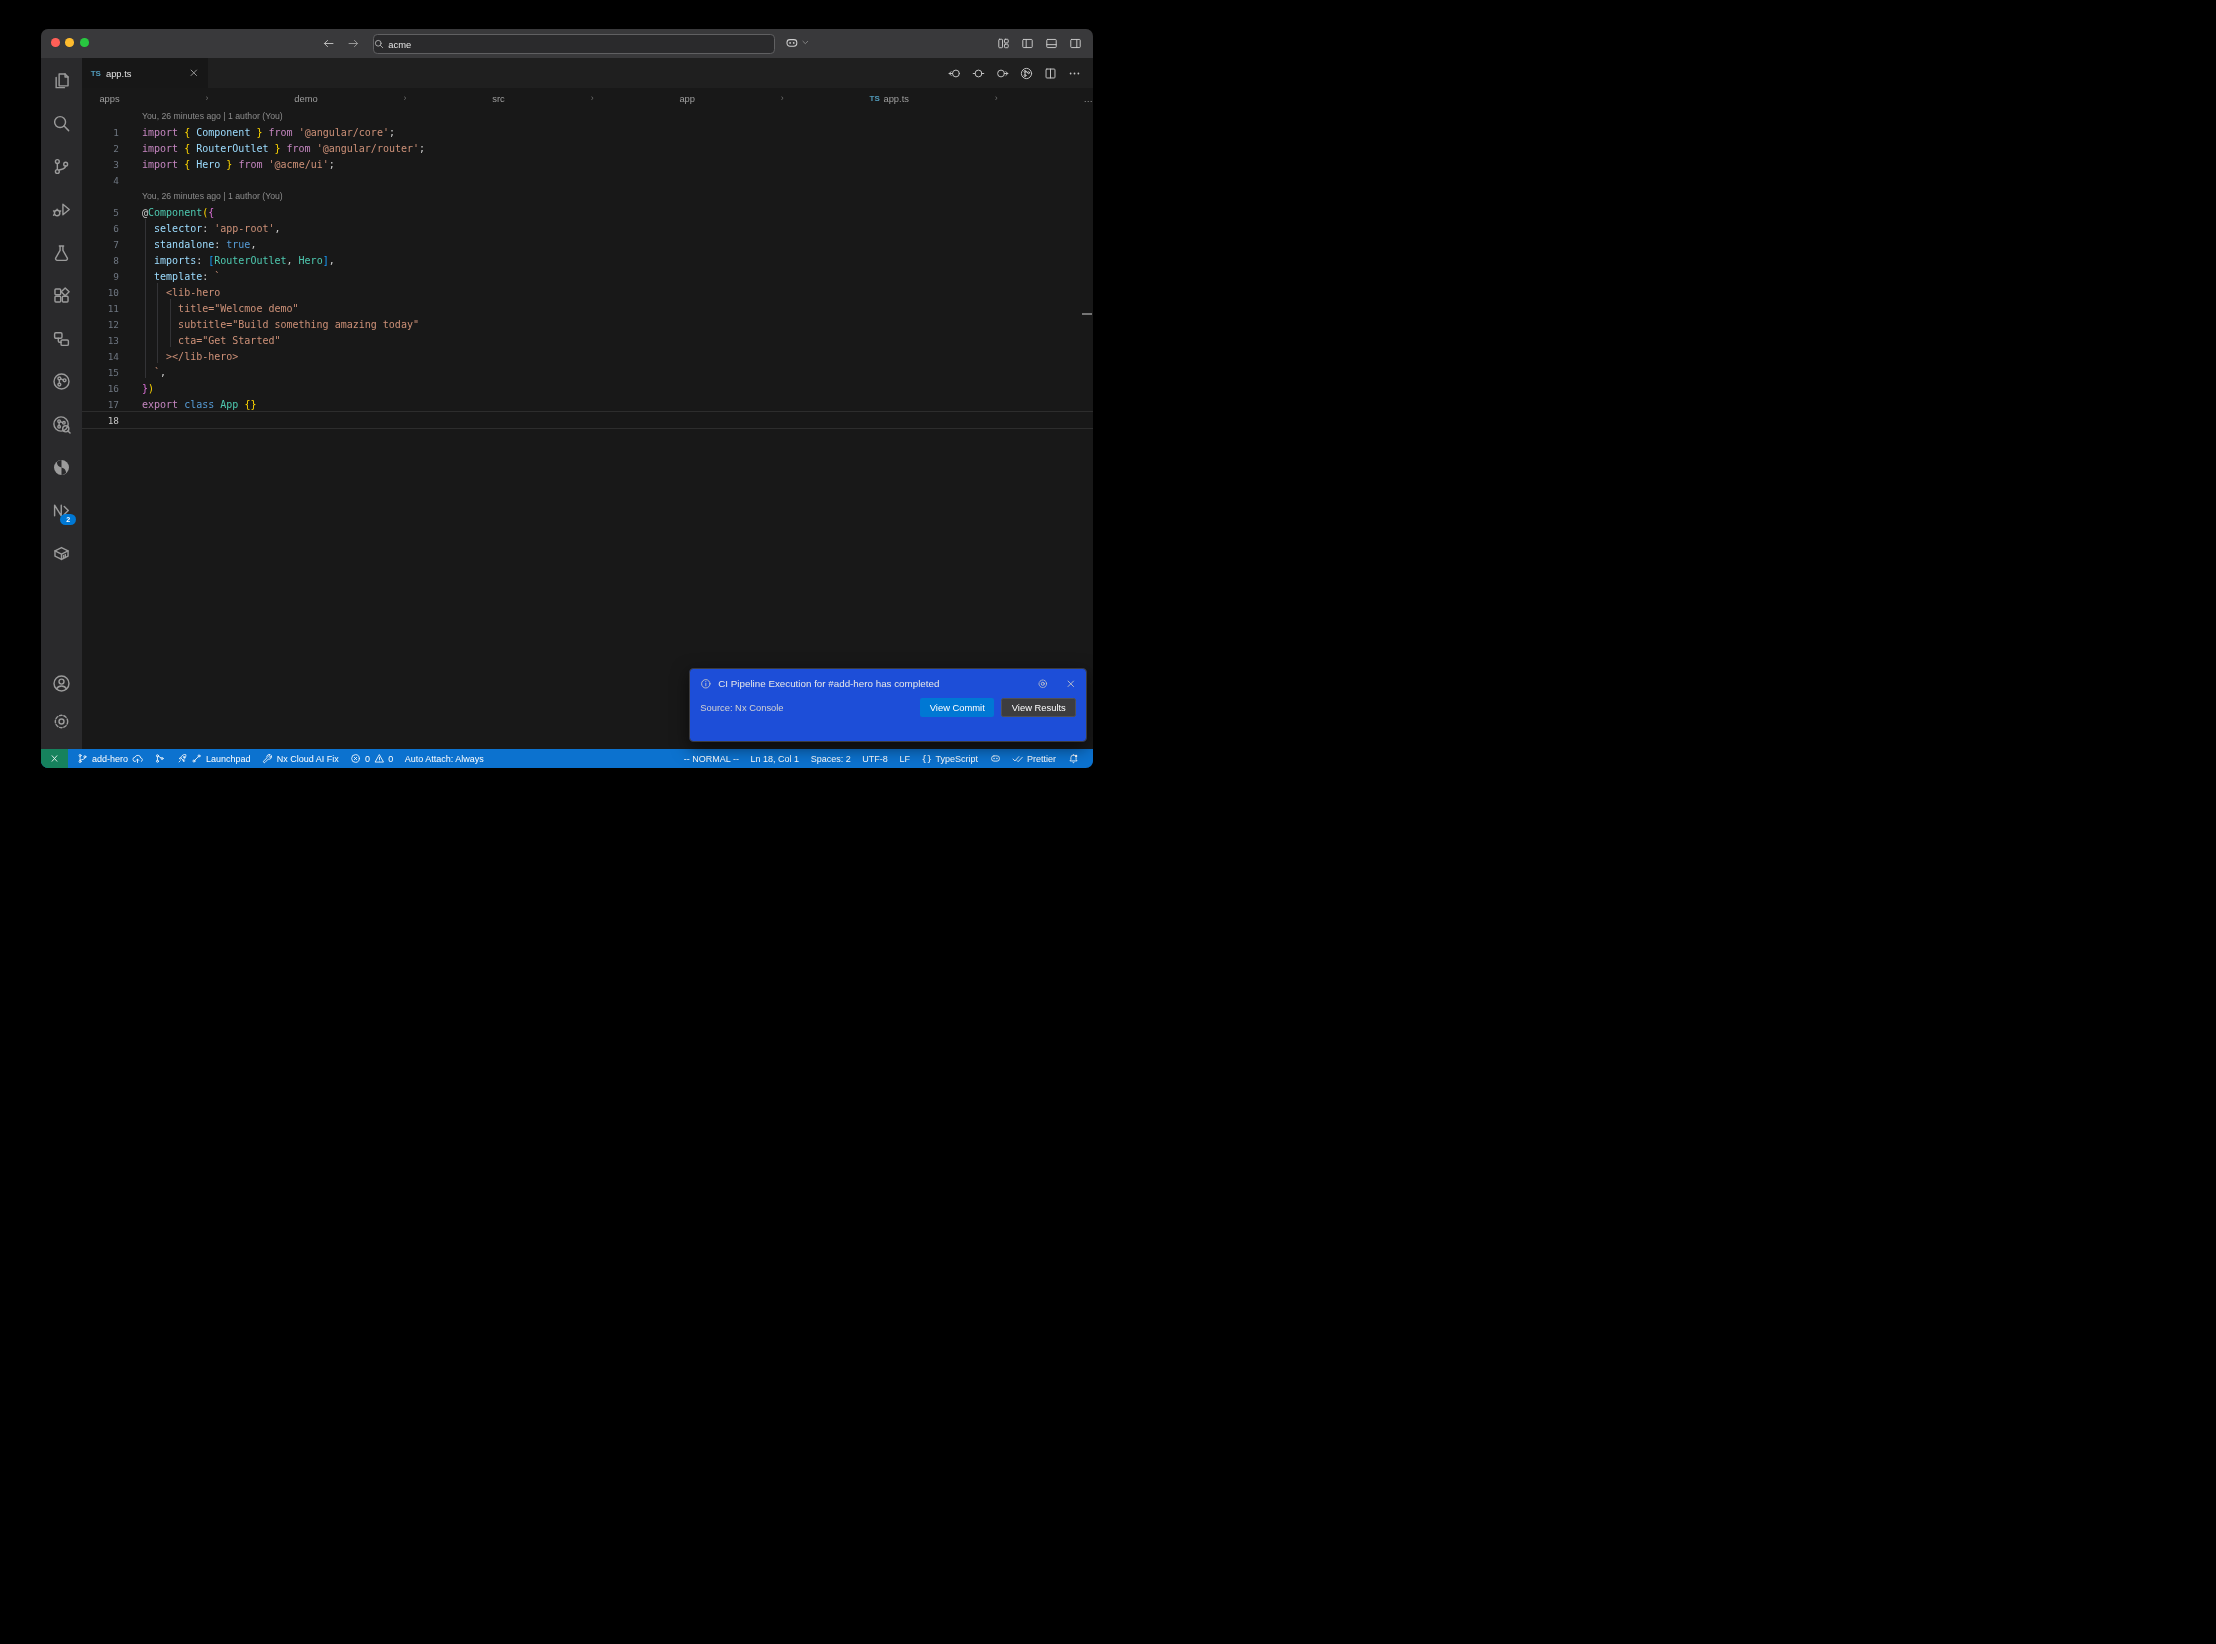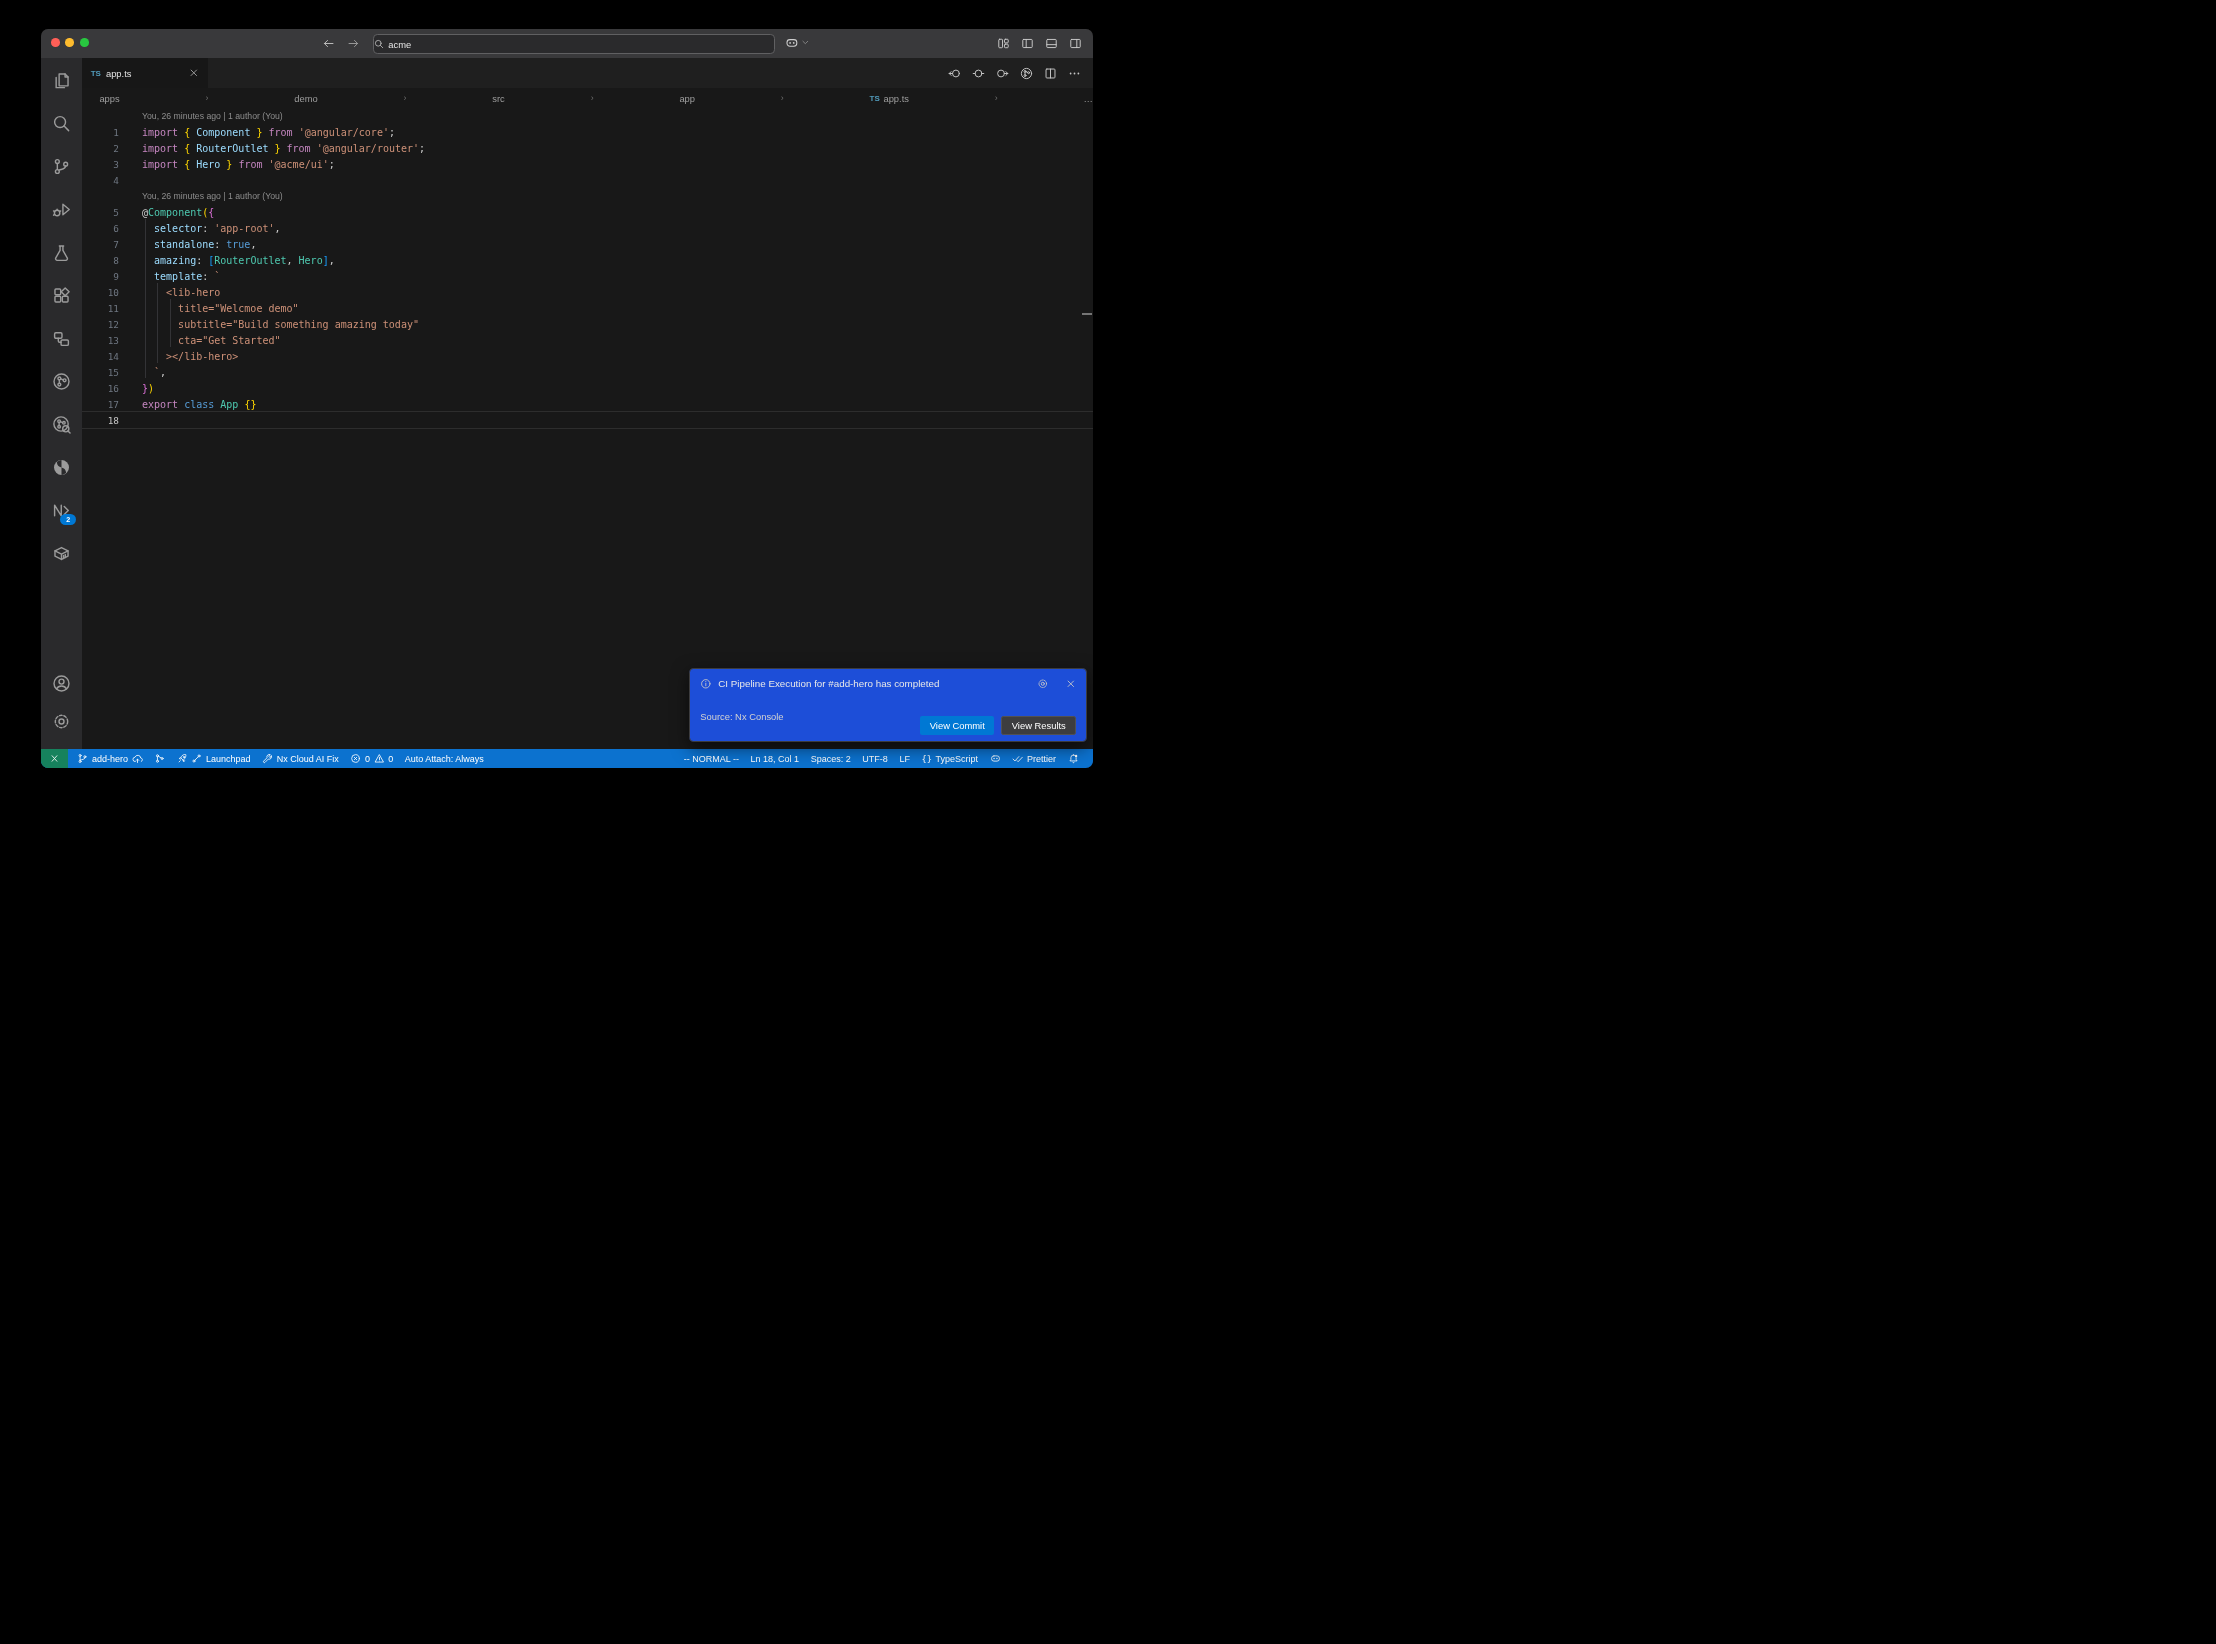--- a/index.html
+++ b/index.html
@@ -74,21 +74,21 @@
   .notification{position:absolute;right:5.8px;bottom:26px;width:398px;height:74px;background:#1d4ed8;
                 border:0.7px solid #3c3c3e;border-radius:4.3px;box-shadow:0 5.8px 17.4px rgba(0,0,0,.55);
                 display:flex;flex-direction:column;padding:8.7px 10px 0 10px;box-sizing:border-box;z-index:5;}
   .notif-head{display:flex;align-items:center;gap:6.5px;}
   .notif-head .info{width:12.3px;height:12.3px;color:#3b8eea;flex:0 0 auto;}
   .notif-title{font-size:9.8px;color:#e8e8e8;flex:1;}
   .notif-head .ico{width:11.6px;height:11.6px;color:#c9c9c9;}
   .notif-gear{margin-right:9.4px;}
   .notif-body{display:flex;align-items:center;margin-top:8.7px;}
   .notif-source{font-size:9.4px;color:#d2d2d2;}
-  .notif-btns{margin-left:auto;display:flex;gap:7.2px;margin-top:18px;}
+  .notif-btns{margin-left:auto;display:flex;gap:7.2px;}
   .btn{height:19.5px;display:flex;align-items:center;padding:0 9.4px;font-size:9.4px;border-radius:2.2px;color:#fff;}
   .btn-primary{background:#0078d4;}
   .btn-secondary{background:#3d3d3f;border:0.7px solid #515153;box-sizing:border-box;}
   .ico svg{display:block;width:100%;height:100%;}
 </style>
 </head>
 <body>
 
 <div class="window">
 
@@ -395,21 +395,21 @@
           <div class="code-row">
             <span class="gutter">6</span>
             <span class="lcontent"><span class="tok-pun">  </span><span class="tok-id">selector</span><span class="tok-pun">: </span><span class="tok-str">'app-root'</span><span class="tok-pun">,</span></span>
           </div>
           <div class="code-row">
             <span class="gutter">7</span>
             <span class="lcontent"><span class="tok-pun">  </span><span class="tok-id">standalone</span><span class="tok-pun">: </span><span class="tok-kw2">true</span><span class="tok-pun">,</span></span>
           </div>
           <div class="code-row">
             <span class="gutter">8</span>
-            <span class="lcontent"><span class="tok-pun">  </span><span class="tok-id">amazing</span><span class="tok-pun">: </span><span class="tok-b3">[</span><span class="tok-cls">RouterOutlet</span><span class="tok-pun">, </span><span class="tok-cls">Hero</span><span class="tok-b3">]</span><span class="tok-pun">,</span></span>
+            <span class="lcontent"><span class="tok-pun">  </span><span class="tok-id">imports</span><span class="tok-pun">: </span><span class="tok-b3">[</span><span class="tok-cls">RouterOutlet</span><span class="tok-pun">, </span><span class="tok-cls">Hero</span><span class="tok-b3">]</span><span class="tok-pun">,</span></span>
           </div>
           <div class="code-row">
             <span class="gutter">9</span>
             <span class="lcontent"><span class="tok-pun">  </span><span class="tok-id">template</span><span class="tok-pun">: </span><span class="tok-str">`</span></span>
           </div>
           <div class="code-row">
             <span class="gutter">10</span>
             <span class="lcontent"><span class="tok-str">    &lt;lib-hero</span></span>
           </div>
           <div class="code-row">

